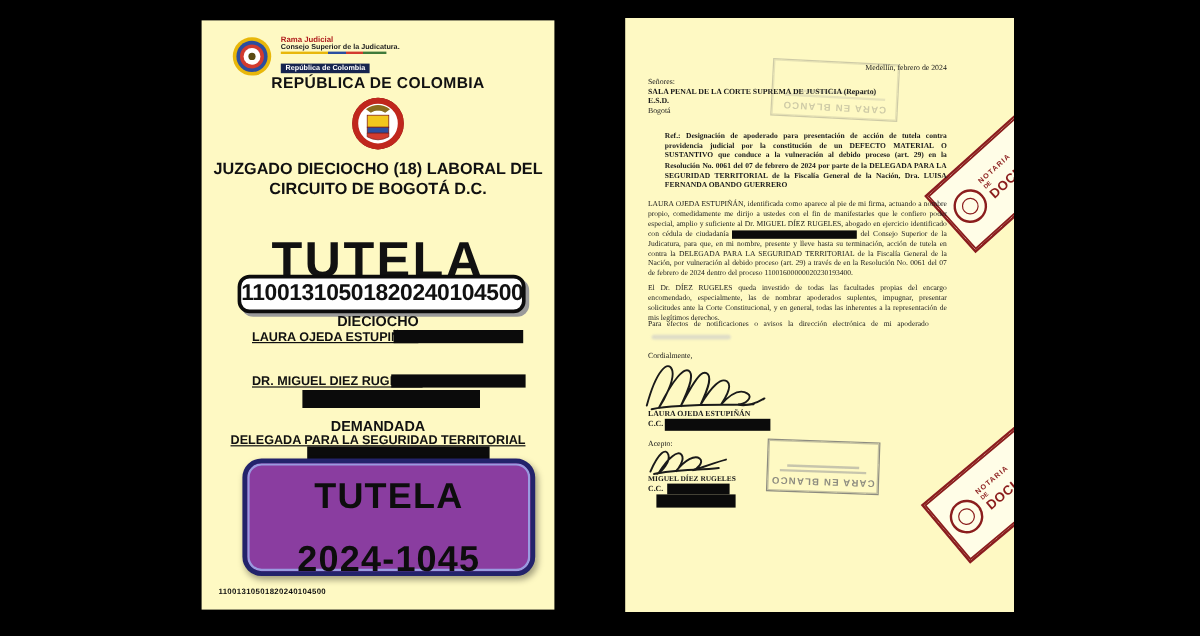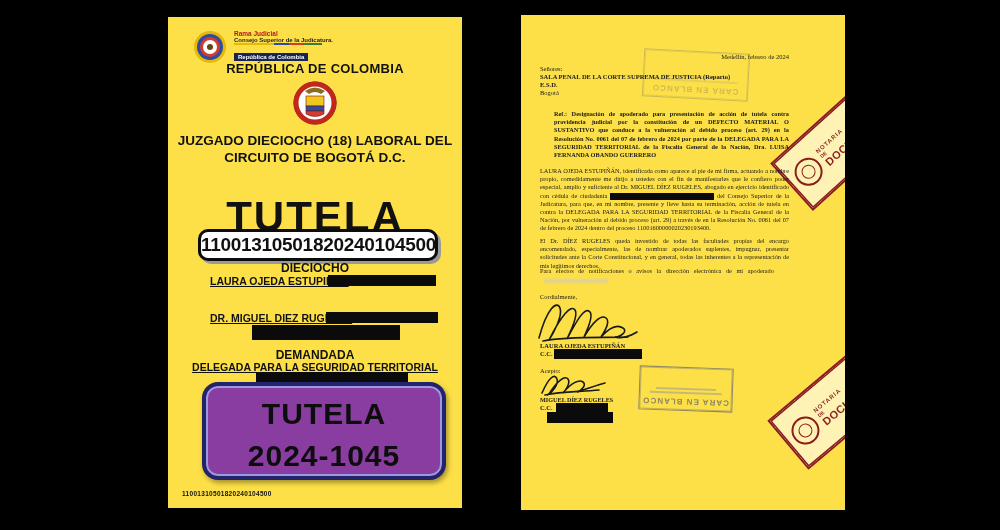--- a/index.html
+++ b/index.html
@@ -1,19 +1,19 @@
 <!DOCTYPE html>
 <html><head>
 <meta charset="utf-8">
 <style>
   html,body{margin:0;padding:0;background:#000;}
   #canvas{position:relative;width:1000px;height:530px;background:#000;overflow:hidden;
           font-family:"Liberation Sans",sans-serif;}
   .abs{position:absolute;}
-  .page{background:#fde047;overflow:hidden;}
+  .page{background:#fef9c3;overflow:hidden;}
   
   #page-left{left:168px;top:17px;width:294px;height:491px;color:#111;}
   .lp-center{left:0;width:294px;text-align:center;}
   .logo-line1{color:#b01c1c;font-size:6.5px;font-weight:bold;}
   .logo-line2{color:#222;font-size:6px;font-weight:bold;}
   .tricolor{height:2px;width:88px;background:linear-gradient(to right,#e8b70a 0 45%,#2b4ea0 45% 62%,#d23b2f 62% 78%,#3f7a3a 78% 100%);}
   .navy-strip{display:inline-block;background:#16244f;color:#fff;font-size:6px;font-weight:bold;padding:1px 4px;}
   .mini-seal{width:14px;height:14px;border-radius:50%;background:#fff;
              box-shadow:0 0 0 3px #d23b2f,0 0 0 6px #2b4ea0,0 0 0 9px #e8b70a;}
   .mini-seal-core{position:absolute;left:4px;top:4px;width:6px;height:6px;border-radius:50%;background:#5b4a12;}
@@ -106,21 +106,21 @@
     <div class="abs party-name" style="left:42px;top:295px;">DR. MIGUEL DIEZ RUGELES</div>
     <div class="abs redact" style="left:158px;top:295px;width:112px;height:11px;"></div>
     <div class="abs redact" style="left:84px;top:308px;width:148px;height:15px;"></div>
 
     <div class="abs lp-center party-name" style="top:344px;white-space:normal;">DELEGADA PARA LA SEGURIDAD TERRITORIAL</div>
     <div class="abs lp-center party-role" style="top:331px;">DEMANDADA</div>
     <div class="abs redact" style="left:88px;top:355px;width:152px;height:14px;"></div>
 
     <div class="abs" id="purple-box">
       <div class="purple-line" style="margin-top:11px;">TUTELA</div>
-      <div class="purple-line" style="margin-top:8px;">2024-1045</div>
+      <div class="purple-line" style="margin-top:19px;">2024-1045</div>
     </div>
 
     <div class="abs" id="footer-number" style="left:14px;top:473px;">11001310501820240104500</div>
   </div>
 
   <div id="page-right" class="abs page">
 
     <div class="abs letter-small" style="top:38px;right:56px;">Medellín, febrero de 2024</div>
 
     <div class="abs gray-stamp" style="left:122px;top:36px;width:104px;height:46px;transform:rotate(183deg);opacity:0.33;">

